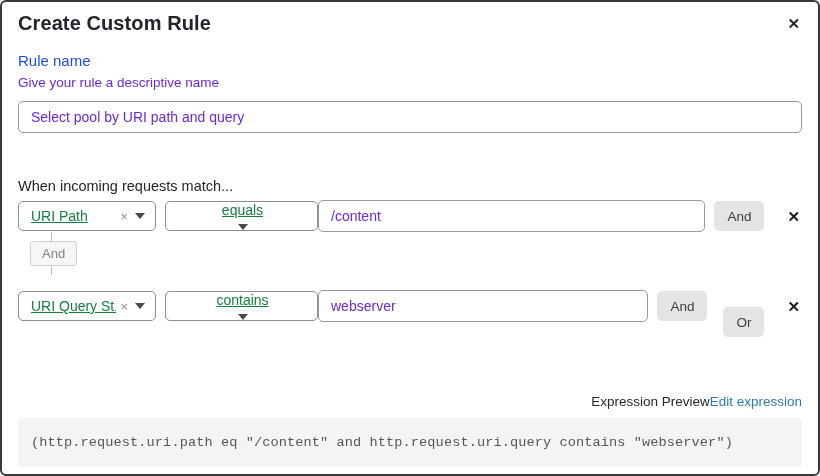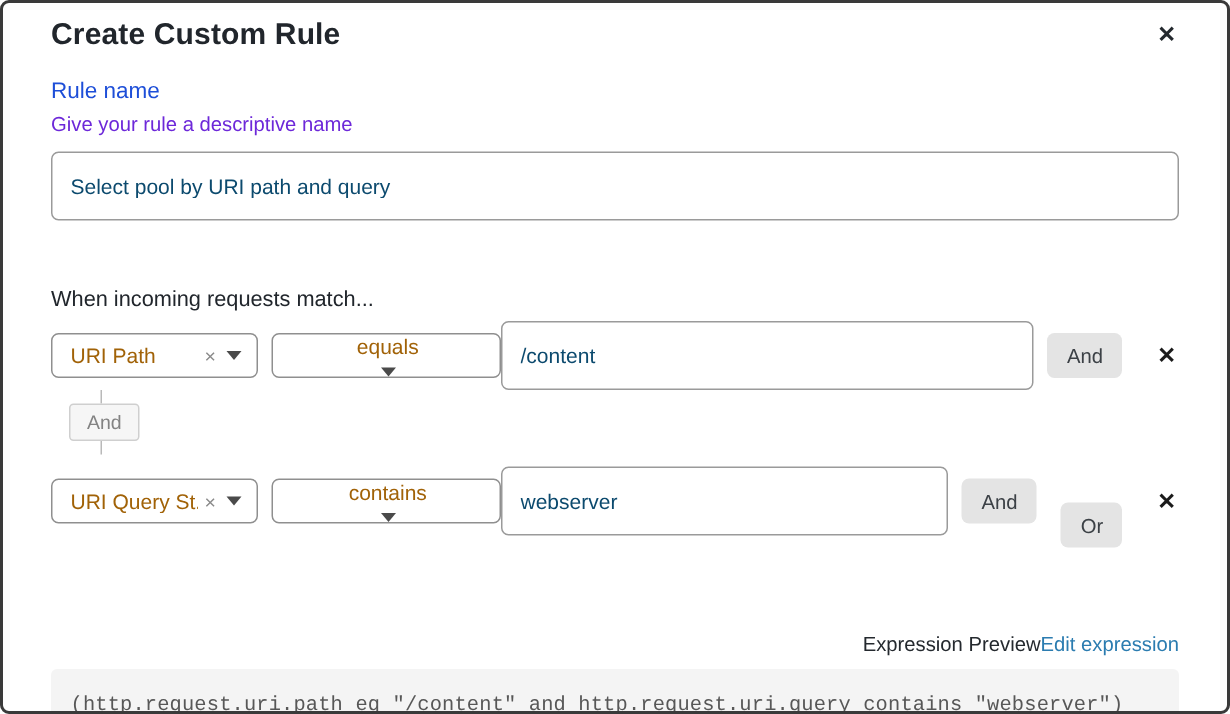--- a/index.html
+++ b/index.html
@@ -7,21 +7,21 @@
   body {
     font-family: "Liberation Sans", sans-serif;
     color: #24292e;
   }
   .dialog {
     width: 820px;
     height: 476px;
     background: #fff;
     border: 2px solid #3a3a3a;
     border-radius: 6px;
-    padding: 0 32px;
+    padding: 0 16px;
     position: relative;
     overflow: hidden;
   }
   
   .dialog-header {
     display: flex;
     justify-content: space-between;
     align-items: flex-start;
     padding-top: 10px;
   }
@@ -47,27 +47,27 @@
     font-size: 15px;
     color: #1d4ed8;
   }
   .helper-text {
     font-size: 13.5px;
     color: #6d28d9;
     margin-top: 6px;
   }
   .text-input {
     width: 100%;
-    height: 46px;
+    height: 32px;
     border: 1px solid #9a9a9a;
     border-radius: 5px;
     padding: 0 12px;
     font-family: "Liberation Sans", sans-serif;
     font-size: 14px;
-    color: #0c4a6e;
+    color: #6d28d9;
     outline: none;
     background: #fff;
   }
   .rule-name-block .text-input { margin-top: 11px; }
   
   .match-heading {
     margin-top: 45px;
     font-size: 14.5px;
     font-weight: 400;
     color: #21262c;
@@ -89,24 +89,25 @@
     border: 1px solid #8f8f8f;
     border-radius: 5px;
     background: #fff;
     display: flex;
     align-items: center;
     padding: 0 10px 0 12px;
     cursor: pointer;
   }
   .select-box .select-value {
     font-size: 14px;
-    color: #a16207;
+    color: #15803d;
     white-space: nowrap;
     overflow: hidden;
     flex: 1;
+    text-decoration: underline;
   }
   .field-select { width: 138px; margin-right: 9px; }
   .operator-select { width: 153px; margin-right: 0; flex-direction: column; }
   .clear-x {
     font-size: 13px;
     color: #8b8b8b;
     margin: 0 7px 0 4px;
     cursor: pointer;
     line-height: 1;
   }

